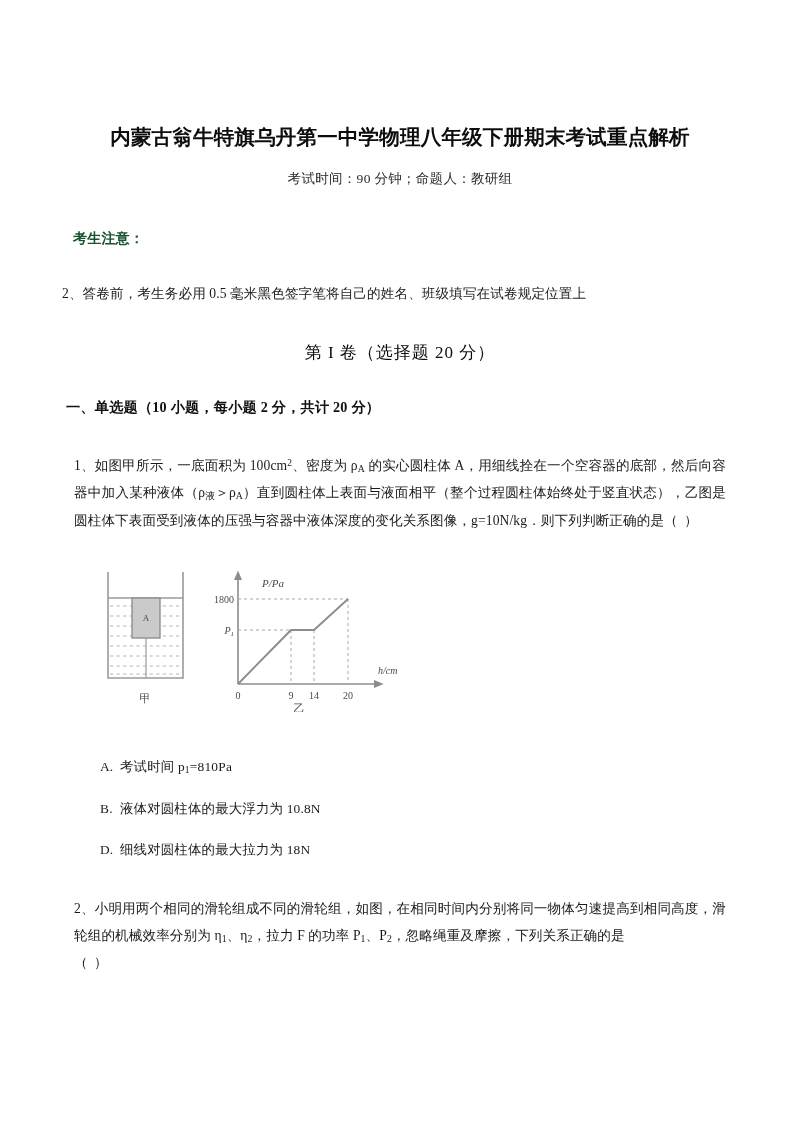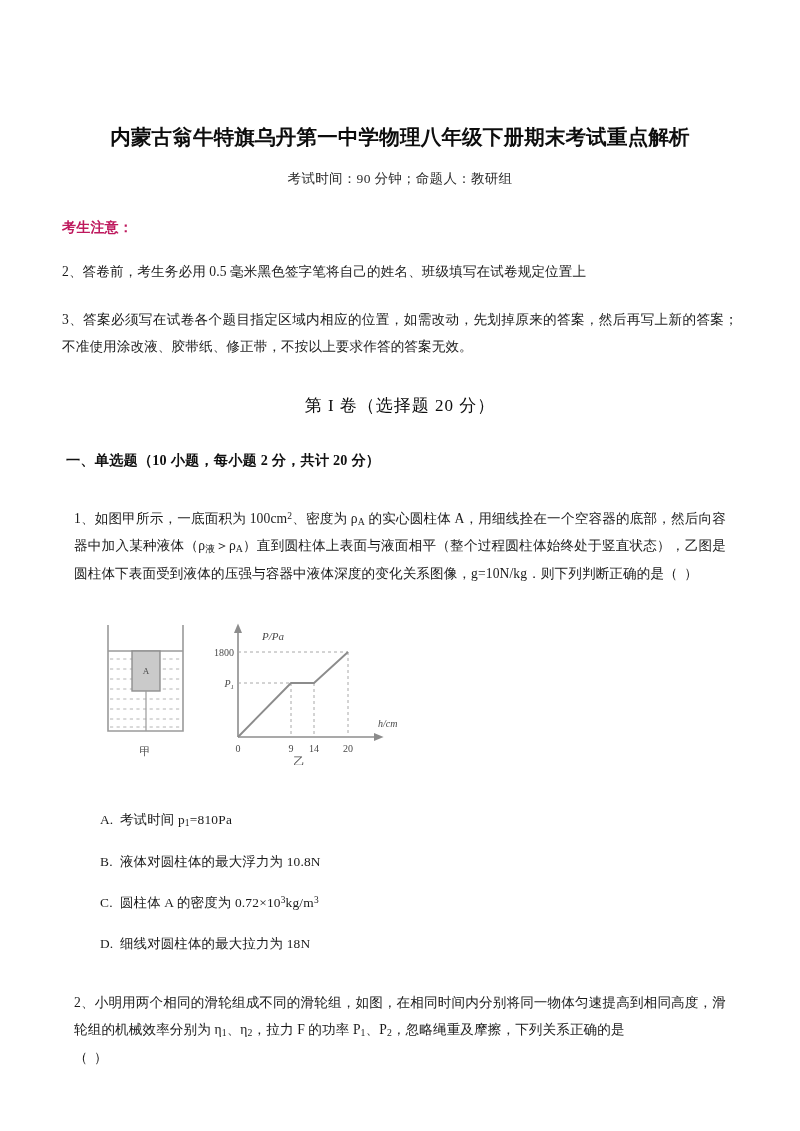--- a/index.html
+++ b/index.html
@@ -39,25 +39,25 @@
     margin: 0;
     padding-top: 17px;
     font-size: 13.5px;
     text-align: center;
     color: #2b2b2b;
     letter-spacing: 0.3px;
   }
 
   
   .notice-heading {
-    margin: 0;
+    margin: 11px;
     padding-top: 31px;
     font-size: 14px;
     font-weight: bold;
-    color: #be185d;
+    color: #14532d;
     letter-spacing: 0.2px;
     font-family: Liberation Mono, monospace;
   }
   .notice-item {
     margin: 0;
     padding-top: 22px;
     font-size: 13.6px;
     line-height: 1.95;
     color: #1a1a1a;
     text-align: justify;
@@ -124,21 +124,20 @@
 </head>
 <body>
 
 <div class="page">
 
   <h1 class="doc-title">内蒙古翁牛特旗乌丹第一中学物理八年级下册期末考试重点解析</h1>
   <div class="doc-subtitle">考试时间：90 分钟；命题人：教研组</div>
 
   <div class="notice-heading">考生注意：</div>
   <p class="notice-item">2、答卷前，考生务必用 0.5 毫米黑色签字笔将自己的姓名、班级填写在试卷规定位置上</p>
-  <p class="notice-item">3、答案必须写在试卷各个题目指定区域内相应的位置，如需改动，先划掉原来的答案，然后再写上新的答案；不准使用涂改液、胶带纸、修正带，不按以上要求作答的答案无效。</p>
 
   <h2 class="part-title">第 I 卷（选择题  20 分）</h2>
   <h3 class="group-title">一、单选题（10 小题，每小题 2 分，共计 20 分）</h3>
 
   <p class="question"><span>1、</span><span>如图甲所示，一底面积为 100cm</span><sup>2</sup><span>、密度为 ρ</span><sub>A</sub><span> 的实心圆柱体 A，用细线拴在一个空容器的底部，然后向容器中加入某种液体（ρ</span><sub>液</sub><span>＞ρ</span><sub>A</sub><span>）直到圆柱体上表面与液面相平（整个过程圆柱体始终处于竖直状态），乙图是圆柱体下表面受到液体的压强与容器中液体深度的变化关系图像，g=10N/kg．则下列判断正确的是（</span><span class="blank-paren">    </span><span>）</span></p>
 
   <div class="figure-wrap">
     <svg class="figure-svg" width="330" height="150" viewBox="0 0 330 150">
       <defs>
         <marker id="arrh" markerWidth="7" markerHeight="7" refX="0" refY="2.5" orient="auto">
@@ -204,20 +203,19 @@
         <text x="213" y="150" font-family="'Liberation Serif', serif" font-size="11" fill="#4a4a4a" text-anchor="middle">乙</text>
       </g>
     </svg>
   </div>
 
   <div class="options">
     <p class="option"><span class="opt-letter">A.</span><span>考试时间 p</span><sub>1</sub><span>=810Pa</span></p>
 
     <p class="option"><span class="opt-letter">B.</span><span>液体对圆柱体的最大浮力为 10.8N</span></p>
 
-    <p class="option"><span class="opt-letter">C.</span><span>圆柱体 A 的密度为 0.72×10</span><sup>3</sup><span>kg/m</span><sup>3</sup></p>
 
     <p class="option"><span class="opt-letter">D.</span><span>细线对圆柱体的最大拉力为 18N</span></p>
   </div>
 
   <p class="question"><span>2、</span><span>小明用两个相同的滑轮组成不同的滑轮组，如图，在相同时间内分别将同一物体匀速提高到相同高度，滑轮组的机械效率分别为 η</span><sub>1</sub><span>、η</span><sub>2</sub><span>，拉力 F 的功率 P</span><sub>1</sub><span>、P</span><sub>2</sub><span>，忽略绳重及摩擦，下列关系正确的是</span><span class="tail"><span>（</span><span class="blank-paren">    </span><span>）</span></span></p>
 
 </div>
 
 </body></html>

